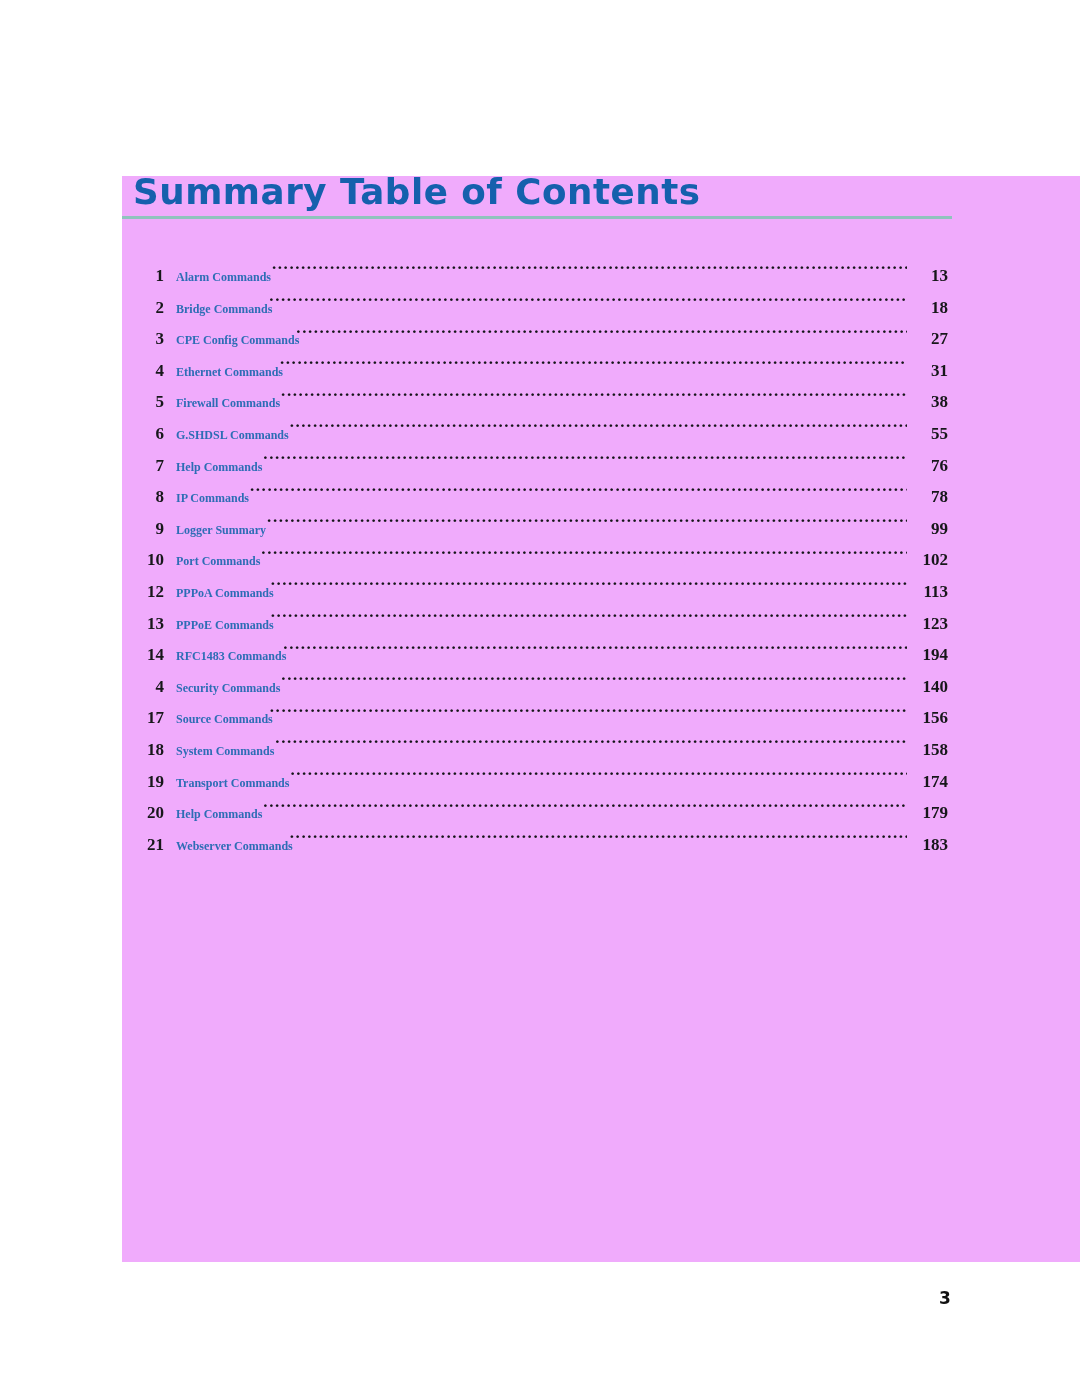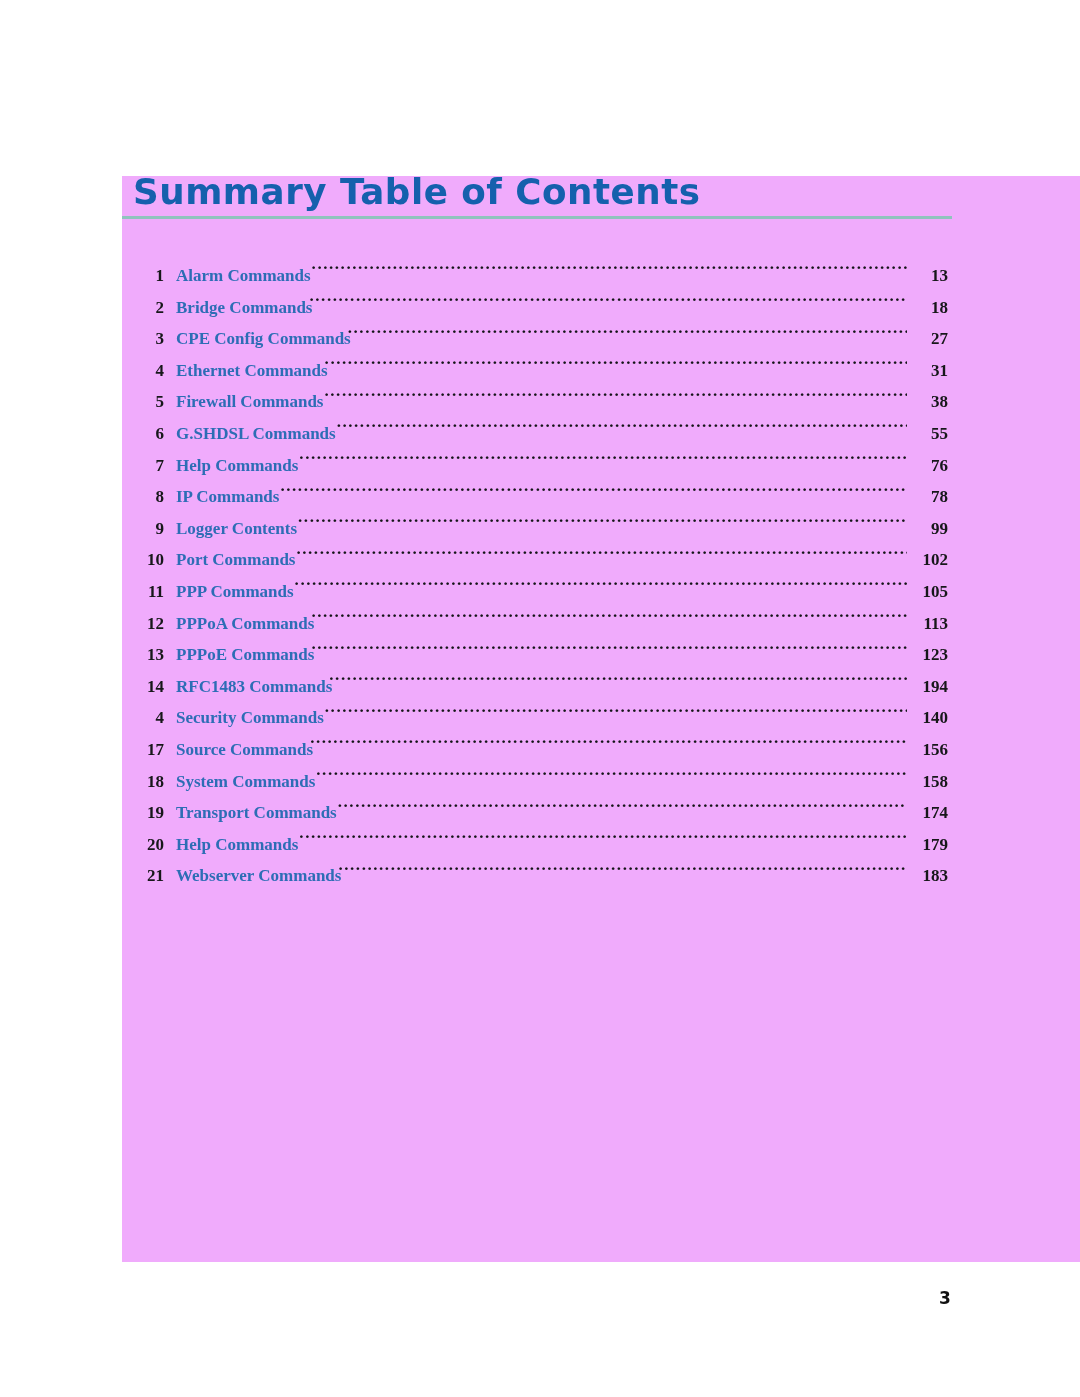--- a/index.html
+++ b/index.html
@@ -71,21 +71,21 @@
     text-align: right;
     font-weight: bold;
     font-size: 17px;
     color: #17171a;
     font-family: "Liberation Serif", serif;
   }
   .toc-label {
     margin-left: 12px;
     flex: 0 0 auto;
     font-weight: bold;
-    font-size: 17px;
+    font-size: 12px;
     color: #2d6db5;
     font-family: "Liberation Serif", serif;
   }
   .toc-leader {
     flex: 1 1 auto;
     overflow: hidden;
     margin: 0 1px;
     position: relative;
     height: 20px;
   }
@@ -181,36 +181,30 @@
         <span class="toc-page">76</span>
       </div>
       <div class="toc-entry">
         <span class="toc-num">8</span>
         <span class="toc-label">IP Commands</span>
         <span class="toc-leader"></span>
         <span class="toc-page">78</span>
       </div>
       <div class="toc-entry">
         <span class="toc-num">9</span>
-        <span class="toc-label">Logger Contents</span>
+        <span class="toc-label">Logger Summary</span>
         <span class="toc-leader"></span>
         <span class="toc-page">99</span>
       </div>
       <div class="toc-entry">
         <span class="toc-num">10</span>
         <span class="toc-label">Port Commands</span>
         <span class="toc-leader"></span>
         <span class="toc-page">102</span>
       </div>
-      <div class="toc-entry">
-        <span class="toc-num">11</span>
-        <span class="toc-label">PPP Commands</span>
-        <span class="toc-leader"></span>
-        <span class="toc-page">105</span>
-      </div>
       <div class="toc-entry tight">
         <span class="toc-num">12</span>
         <span class="toc-label">PPPoA Commands</span>
         <span class="toc-leader"></span>
         <span class="toc-page">113</span>
       </div>
       <div class="toc-entry tight">
         <span class="toc-num">13</span>
         <span class="toc-label">PPPoE Commands</span>
         <span class="toc-leader"></span>

